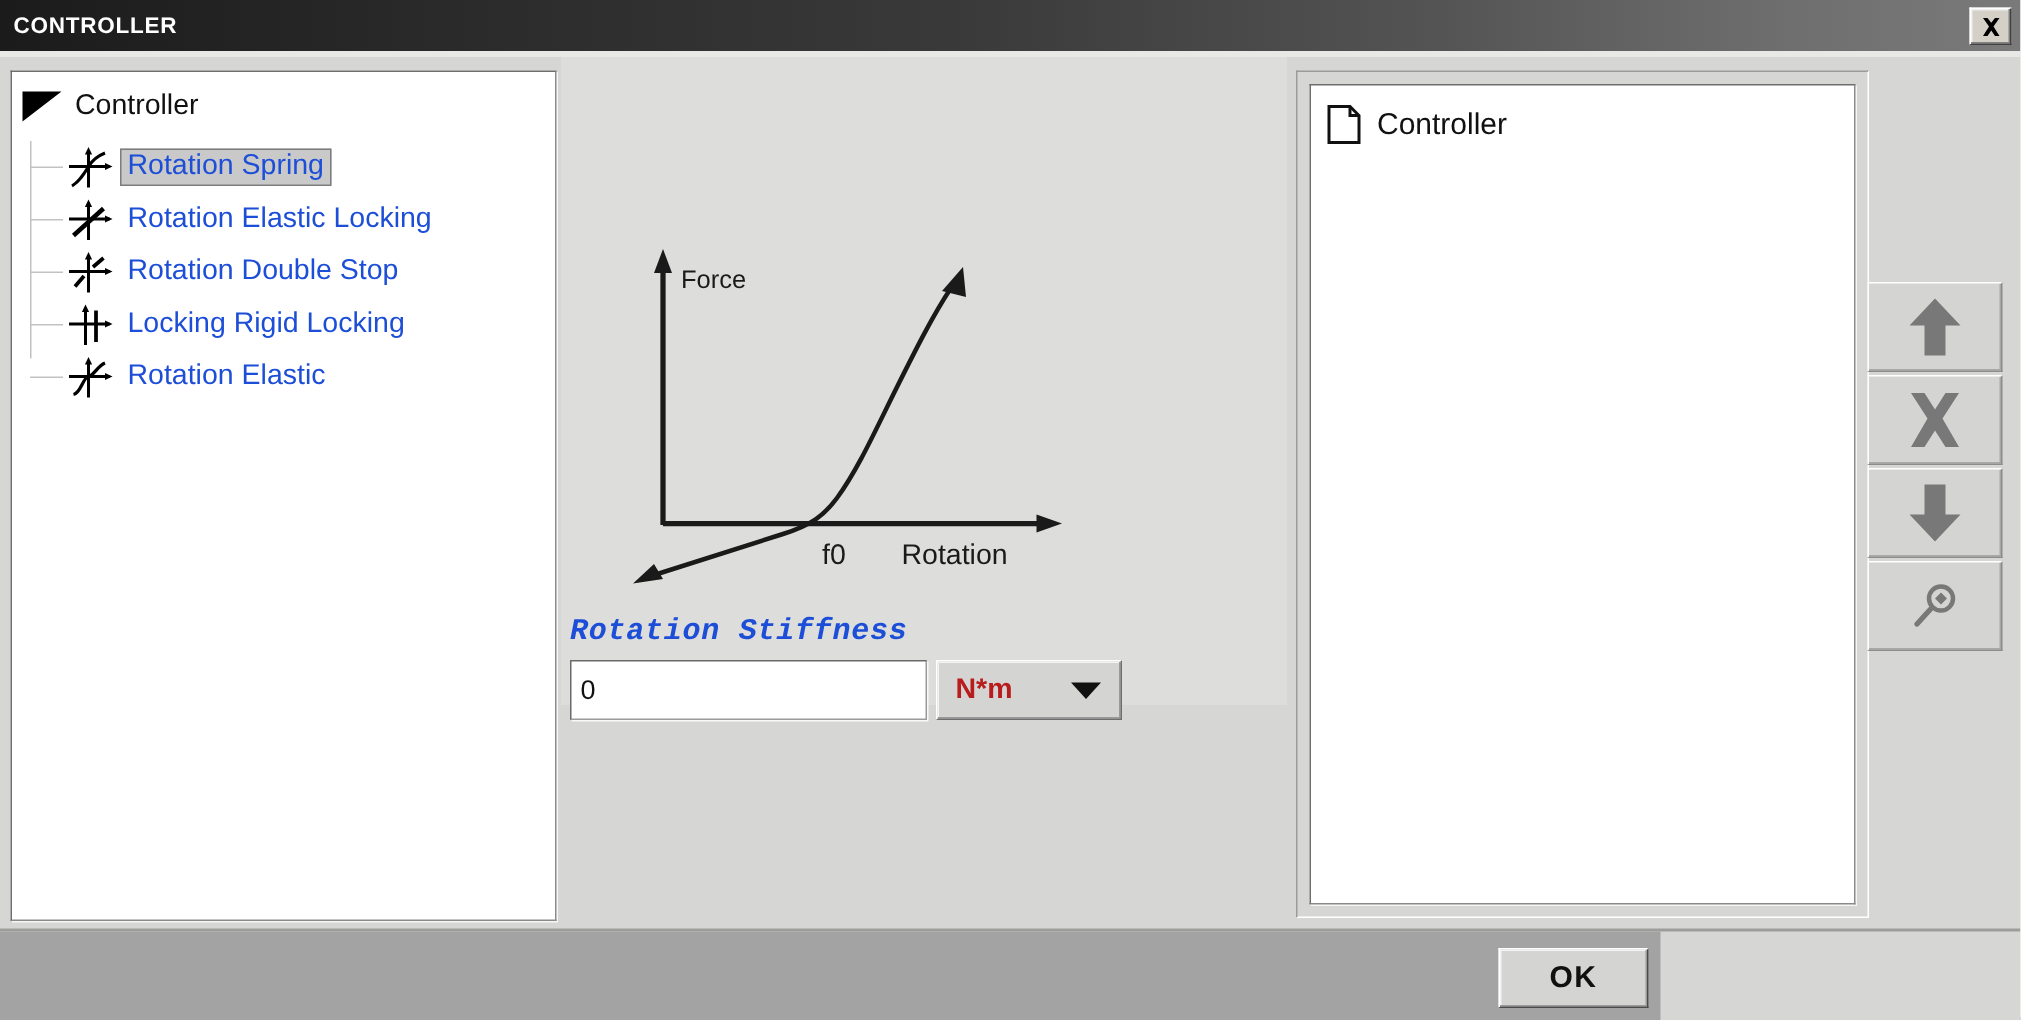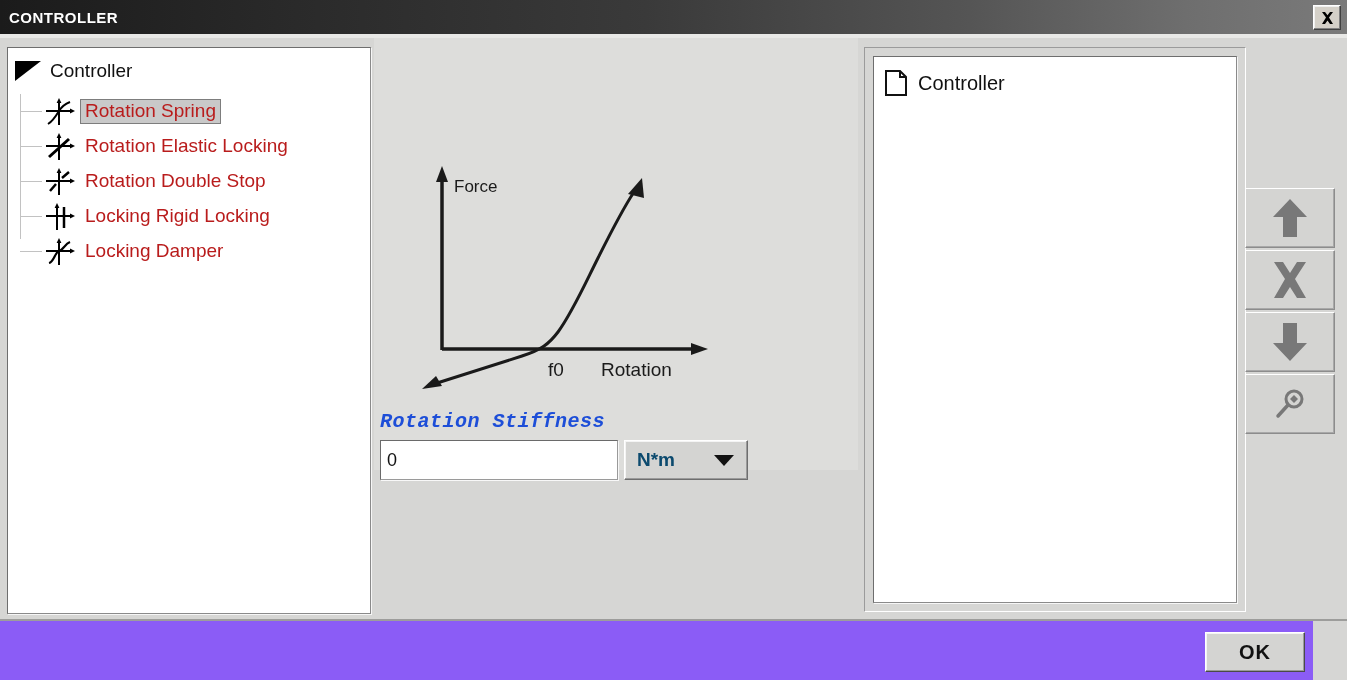--- a/index.html
+++ b/index.html
@@ -113,21 +113,21 @@
   }
   .trunk-line {
     position: absolute;
     left: 12px; top: 0;
     width: 1px;
     background: #c2c2c2;
   }
   .item-icon { width: 34px; height: 30px; margin-left: 22px; margin-right: 4px; flex: none; }
   .item-text {
     font-size: 19px;
-    color: #b91c1c;
+    color: #1d4ed8;
     padding: 1px 5px 2px 5px;
     white-space: nowrap;
     font-family: "Liberation Sans", sans-serif;
   }
   .tree-item.selected .item-text {
     background: #c9c9c9;
     border: 1px solid #7d7d7d;
     padding: 0px 4px 1px 4px;
   }
 
@@ -189,21 +189,21 @@
     align-items: center;
     justify-content: space-between;
     padding: 0 12px 0 12px;
     box-sizing: border-box;
     cursor: pointer;
   }
   .unit-text {
     font-family: "Liberation Sans", sans-serif;
     font-weight: bold;
     font-size: 19px;
-    color: #0c4a6e;
+    color: #b91c1c;
   }
 
   
   .right-group {
     position: absolute;
     left: 864px; top: 9px;
     width: 382px; height: 565px;
     background: #d6d6d4;
     border: 1px solid #ffffff;
     border-top-color: #9b9b9b;
@@ -259,22 +259,22 @@
   
   .footer-sep {
     position: absolute;
     left: 0; top: 619px;
     width: 1347px; height: 2px;
     background: #9d9d9b;
   }
   .footer {
     position: absolute;
     left: 0; top: 621px;
-    width: 1313px; height: 59px;
-    background: #8b5cf6;
+    width: 1107px; height: 59px;
+    background: #a3a3a3;
   }
   .ok-btn {
     position: absolute;
     right: 8px; top: 11px;
     width: 100px; height: 40px;
     background: #d4d4d2;
     border: 1px solid #ffffff;
     border-right-color: #4a4a4a;
     border-bottom-color: #4a4a4a;
     box-shadow: inset -1px -1px 0 #9a9a9a, inset 1px 1px 0 #f4f4f4;
@@ -370,21 +370,21 @@
 
           <div class="tree-item">
             <div class="branch-line"></div>
             <svg class="item-icon" viewBox="0 0 34 30">
               <line x1="17" y1="3" x2="17" y2="28" stroke="#000" stroke-width="2"></line>
               <line x1="4" y1="14" x2="31" y2="14" stroke="#000" stroke-width="2"></line>
               <polygon points="17,1 14.6,6 19.4,6" fill="#000"></polygon>
               <polygon points="33,14 28,11.6 28,16.4" fill="#000"></polygon>
               <path d="M7,26 C12,25 13,15 17,14 C21,13 23,7 28,5" stroke="#000" stroke-width="2.2" fill="none"></path>
             </svg>
-            <span class="item-text">Locking Damper</span>
+            <span class="item-text">Rotation Elastic</span>
           </div>
         </div>
 
       </div>
     </div>
 
     <div class="center-panel">
       <div class="center-light"></div>
 
       <div class="graph-wrap">

